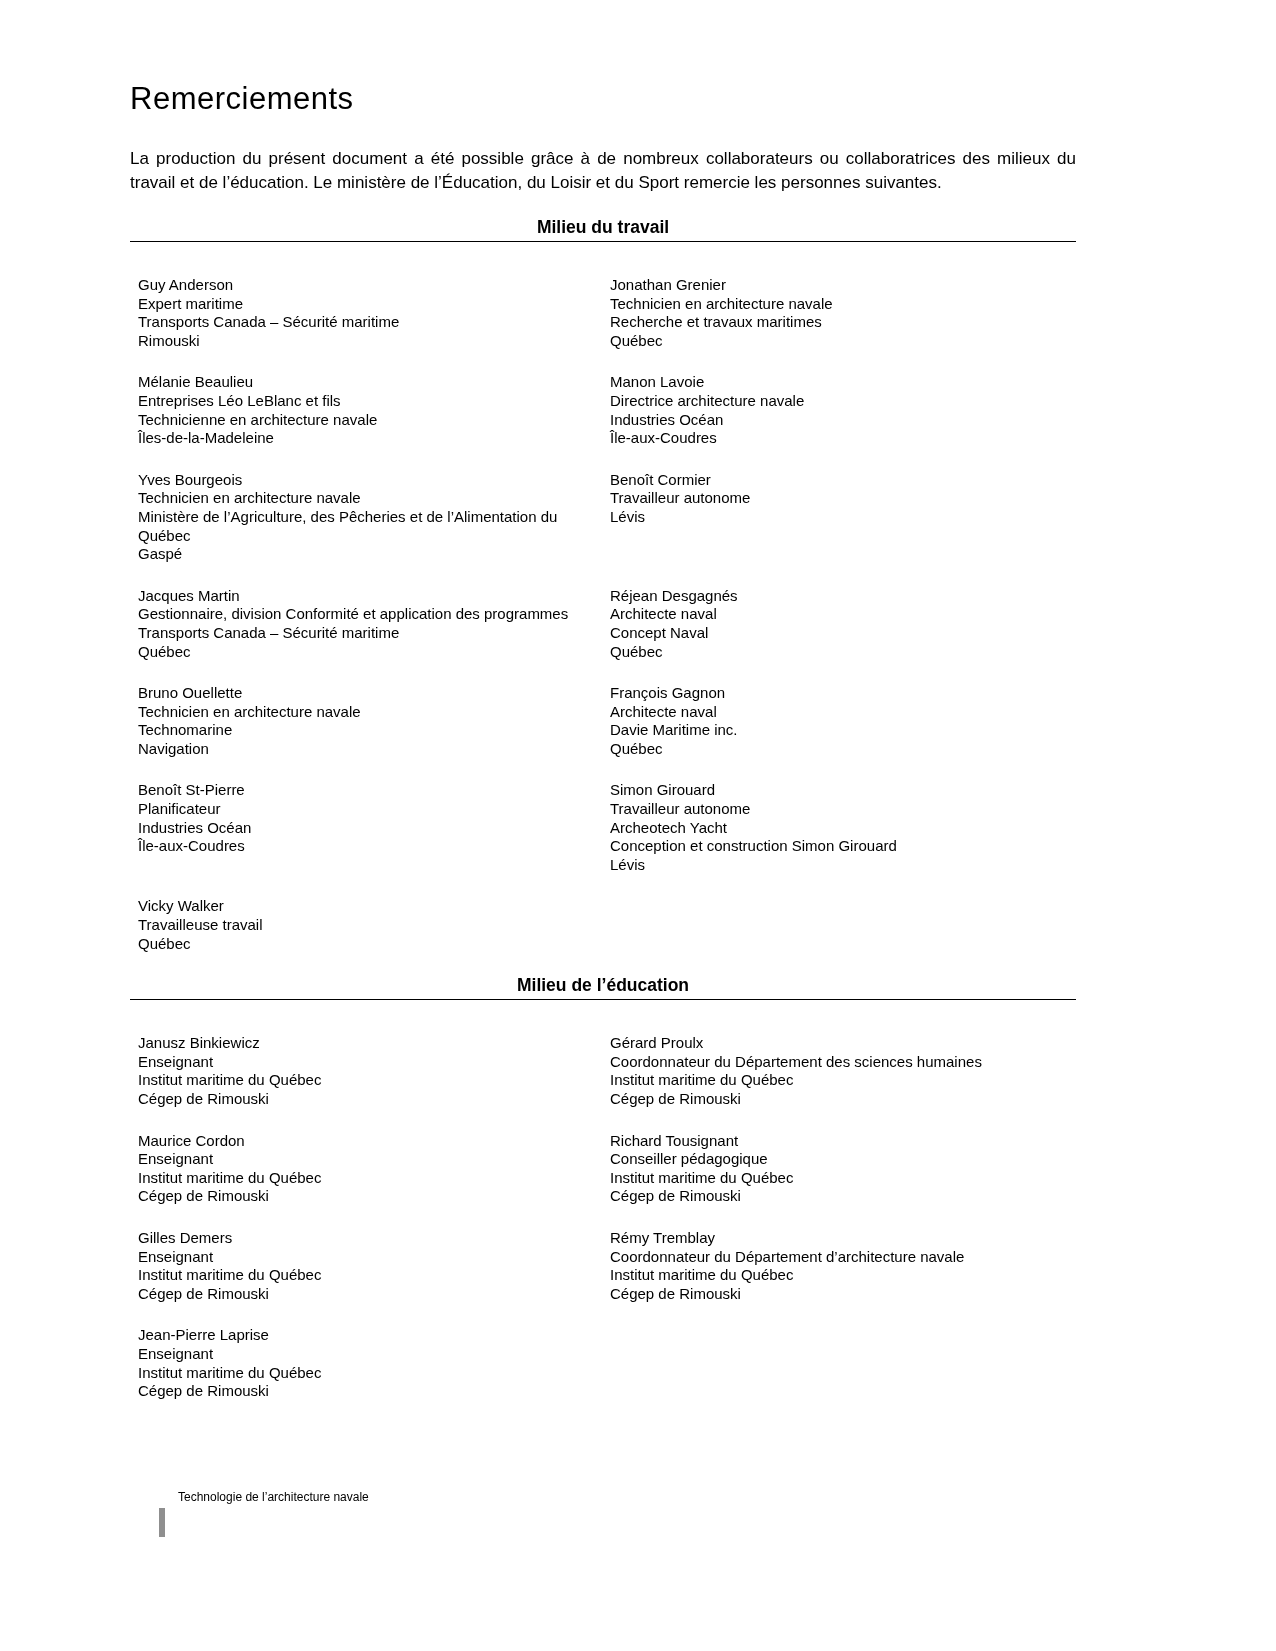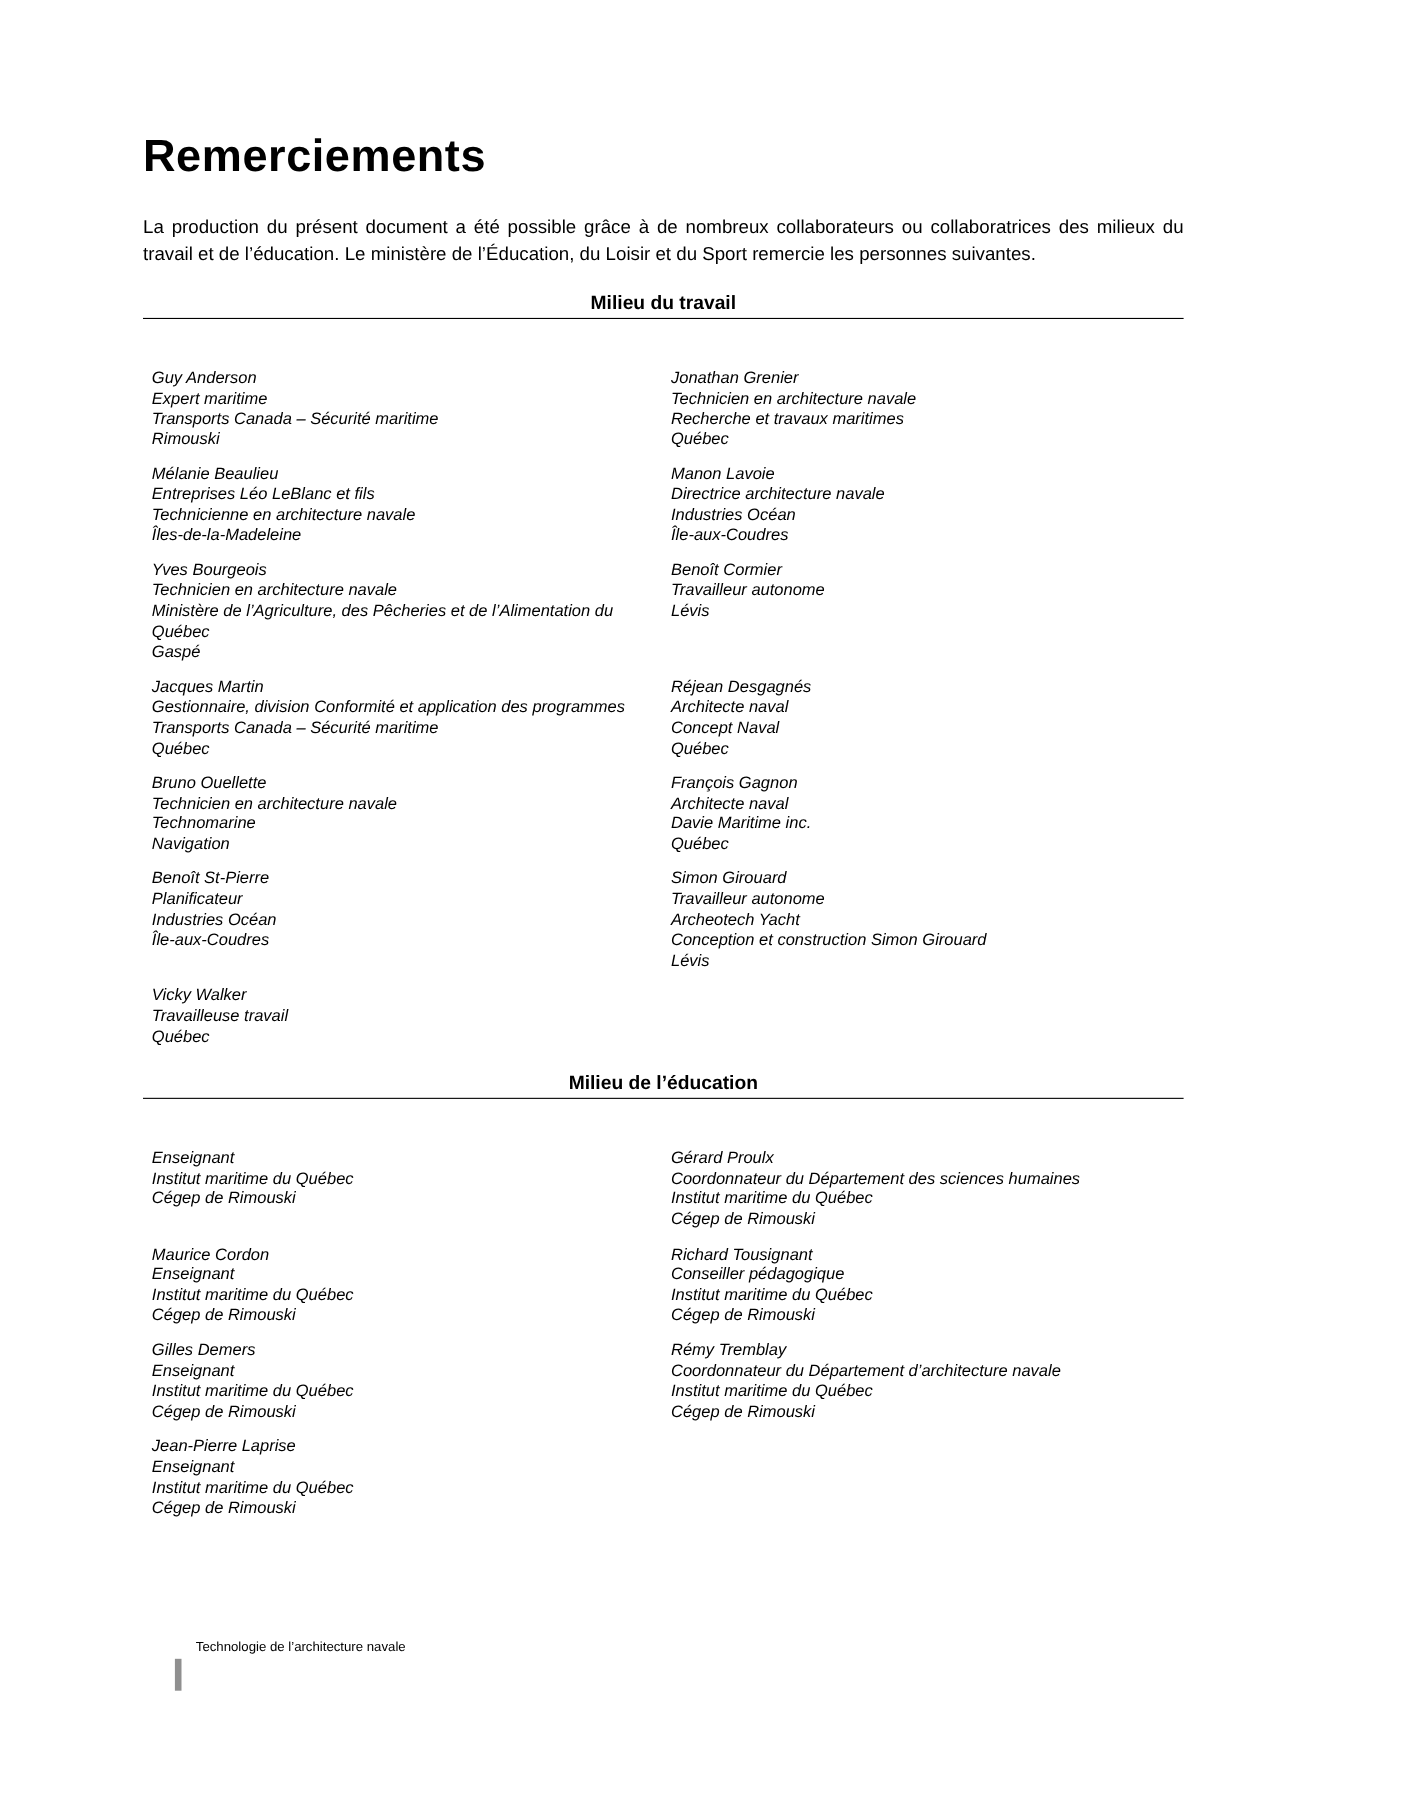--- a/index.html
+++ b/index.html
@@ -12,23 +12,23 @@
     color: #000000;
     font-family: "Liberation Sans", "DejaVu Sans", sans-serif;
   }
   .page {
     position: absolute;
     left: 130px;
     top: 0;
     width: 946px;
   }
   .doc-title {
-    margin: 118px 0 0 0;
-    font-size: 41px;
-    font-weight: bold;
+    margin: 81px 0 0 0;
+    font-size: 31px;
+    font-weight: normal;
     letter-spacing: 0.5px;
   }
   .intro {
     margin-top: 30px;
     font-size: 17px;
     line-height: 24px;
     text-align: justify;
   }
   .section { margin-top: 22px; }
   .section-heading {
@@ -38,24 +38,23 @@
     text-align: center;
   }
   .rule {
     margin-top: 4px;
     border-bottom: 1.5px solid #000;
     width: 946px;
   }
   .rows {
     display: grid;
     grid-template-columns: 472px 466px;
-    row-gap: 13px;
-    margin-top: 45px;
+    row-gap: 23px;
+    margin-top: 34px;
     padding-left: 8px;
-    font-style: italic;
   }
   .entry {
     font-size: 15px;
     line-height: 18.6px;
     padding-right: 14px;
   }
   .footer-text {
     position: absolute;
     left: 178px;
     top: 1490px;
@@ -163,20 +162,21 @@
           <div>Québec</div>
         </div>
       </div>
   </div>
 
   <div class="section">
     <div class="section-heading">Milieu de l’éducation</div>
     <div class="rule"></div>
     <div class="rows">
         <div class="entry">
+          <div>Janusz Binkiewicz</div>
           <div>Enseignant</div>
           <div>Institut maritime du Québec</div>
           <div>Cégep de Rimouski</div>
         </div>
         <div class="entry">
           <div>Gérard Proulx</div>
           <div>Coordonnateur du Département des sciences humaines</div>
           <div>Institut maritime du Québec</div>
           <div>Cégep de Rimouski</div>
         </div>

